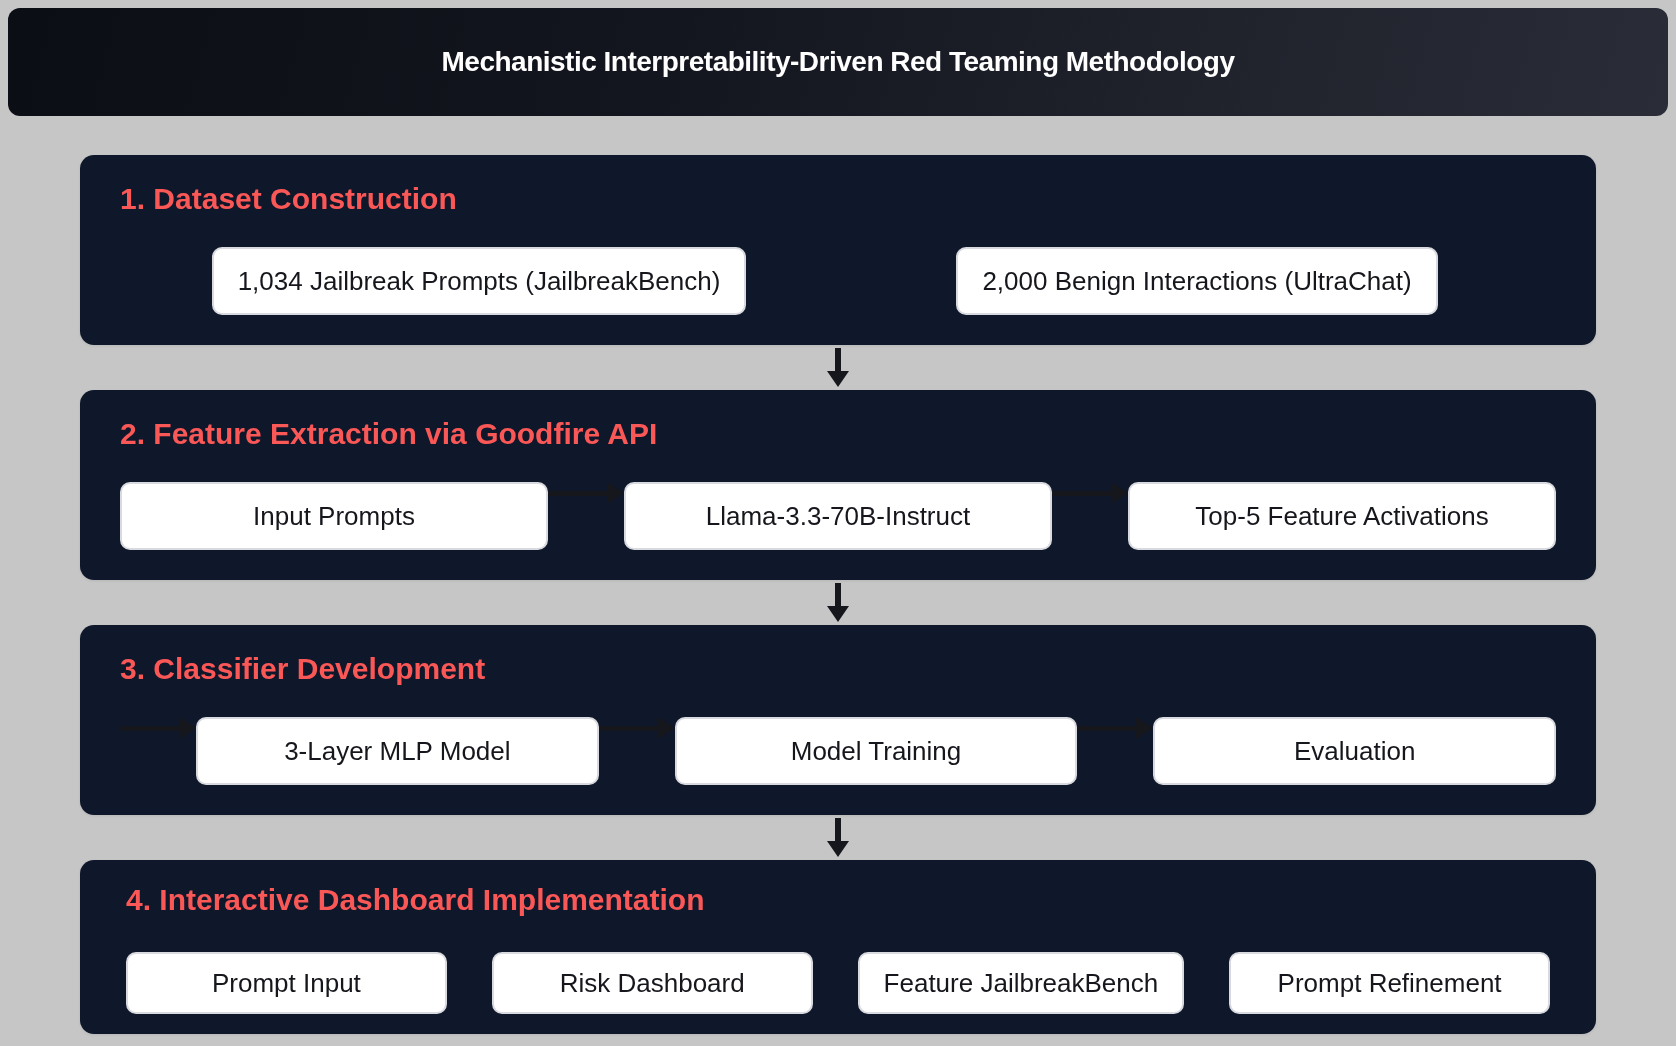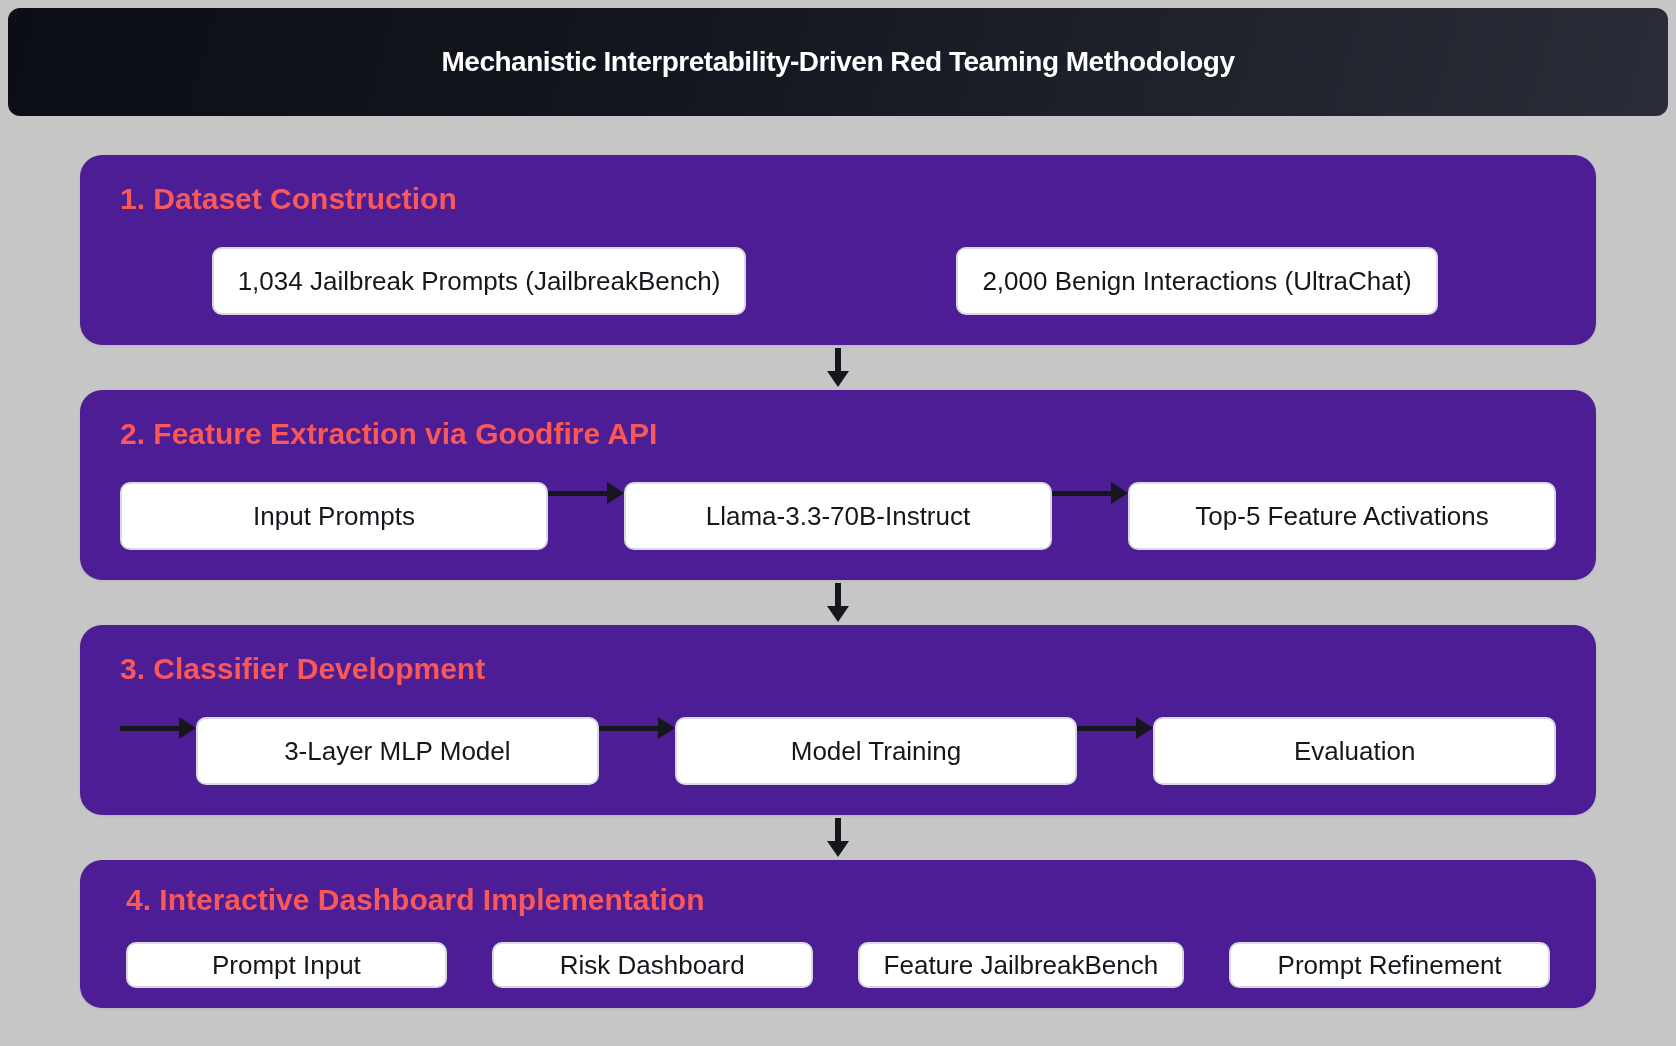--- a/index.html
+++ b/index.html
@@ -26,22 +26,22 @@
     color: #ffffff;
     font-size: 28px;
     font-weight: bold;
     letter-spacing: -0.5px;
     white-space: nowrap;
   }
   .content {
     margin: 39px 80px 0 80px;
   }
   .panel {
-    background: #4c1d95;
-    border-radius: 22px;
+    background: #0f172a;
+    border-radius: 14px;
     padding: 26px 40px 30px 40px;
     box-shadow: 0 1px 3px rgba(0,0,0,0.08);
     box-sizing: border-box;
   }
   .panel-heading {
     color: #fa5757;
     font-size: 30px;
     font-weight: bold;
     margin: 0 0 30px 0;
     line-height: 1.2;
@@ -99,21 +99,22 @@
     border-top: 11px solid transparent;
     border-bottom: 11px solid transparent;
     border-left: 17px solid #15171c;
   }
   .row-grid4 {
     display: grid;
     grid-template-columns: repeat(4, 1fr);
     gap: 45px;
   }
   .row-grid4 .node {
-    height: 46px;
+    height: 62px;
+    margin-top: 10px;
   }
   .varrow {
     height: 45px;
     display: flex;
     flex-direction: column;
     align-items: center;
     justify-content: center;
   }
   .varrow .vline {
     width: 6px;

